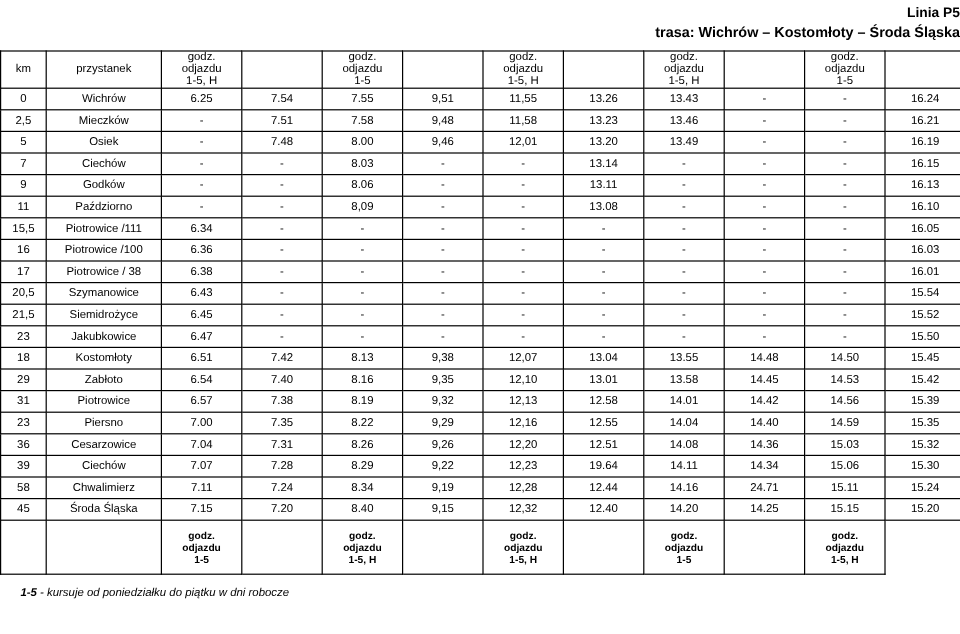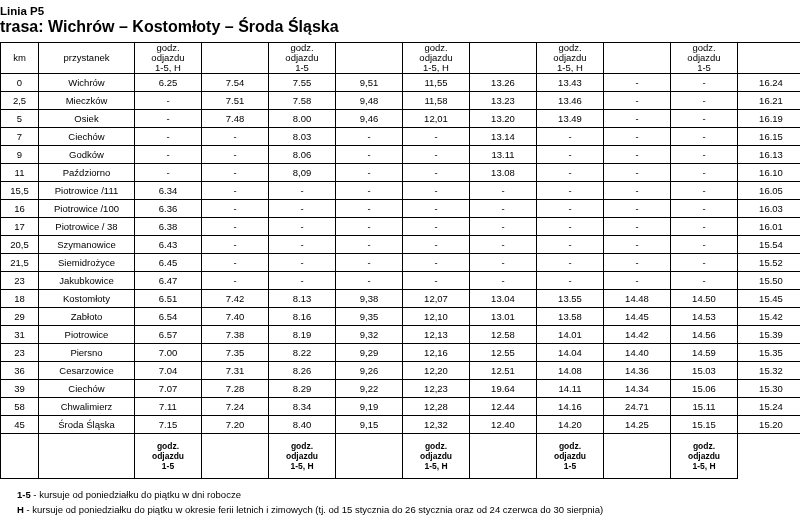--- a/index.html
+++ b/index.html
@@ -15,30 +15,30 @@
     overflow: hidden;
   }
   .page {
     position: relative;
     width: 800px;
     height: 528px;
     box-sizing: border-box;
     padding: 0;
   }
   .title-block {
-    text-align: left;
+    text-align: right;
     margin-top: 4px;
   }
   .title-line1 {
     font-size: 11.5px;
     font-weight: bold;
     line-height: 15px;
   }
   .title-line2 {
-    font-size: 16px;
+    font-size: 12px;
     font-weight: bold;
     line-height: 16px;
   }
   table.sched {
     border-collapse: collapse;
     margin: 7px auto 0 auto;
     width: 768px;
     table-layout: fixed;
   }
   table.sched td, table.sched th {
@@ -78,20 +78,21 @@
     font-size: 8.5px;
     font-weight: bold;
     line-height: 10px;
     height: 40px;
     padding: 2px 1px;
   }
   .legend {
     margin: 9px 0 0 17px;
     font-size: 9.5px;
     line-height: 14px;
+    font-style: italic;
   }
   .legend div { margin-bottom: 1px; }
   .legend b { font-weight: bold; }
 </style>
 </head>
 <body>
 
 <div class="page">
 
   <div class="title-block">
@@ -424,16 +425,15 @@
           <td></td>
           <td>godz.<br>odjazdu<br>1-5</td>
           <td></td>
           <td>godz.<br>odjazdu<br>1-5, H</td>
         </tr>
     </tfoot>
   </table>
 
   <div class="legend">
     <div><b>1-5</b><span> - kursuje od poniedziałku do piątku w dni robocze</span></div>
-    <div><b>H</b><span> - kursuje od poniedziałku do piątku w okresie ferii letnich i zimowych (tj. od  15 stycznia do 26 stycznia oraz od 24 czerwca do 30 sierpnia)</span></div>
   </div>
 
 </div>
 
 </body></html>

